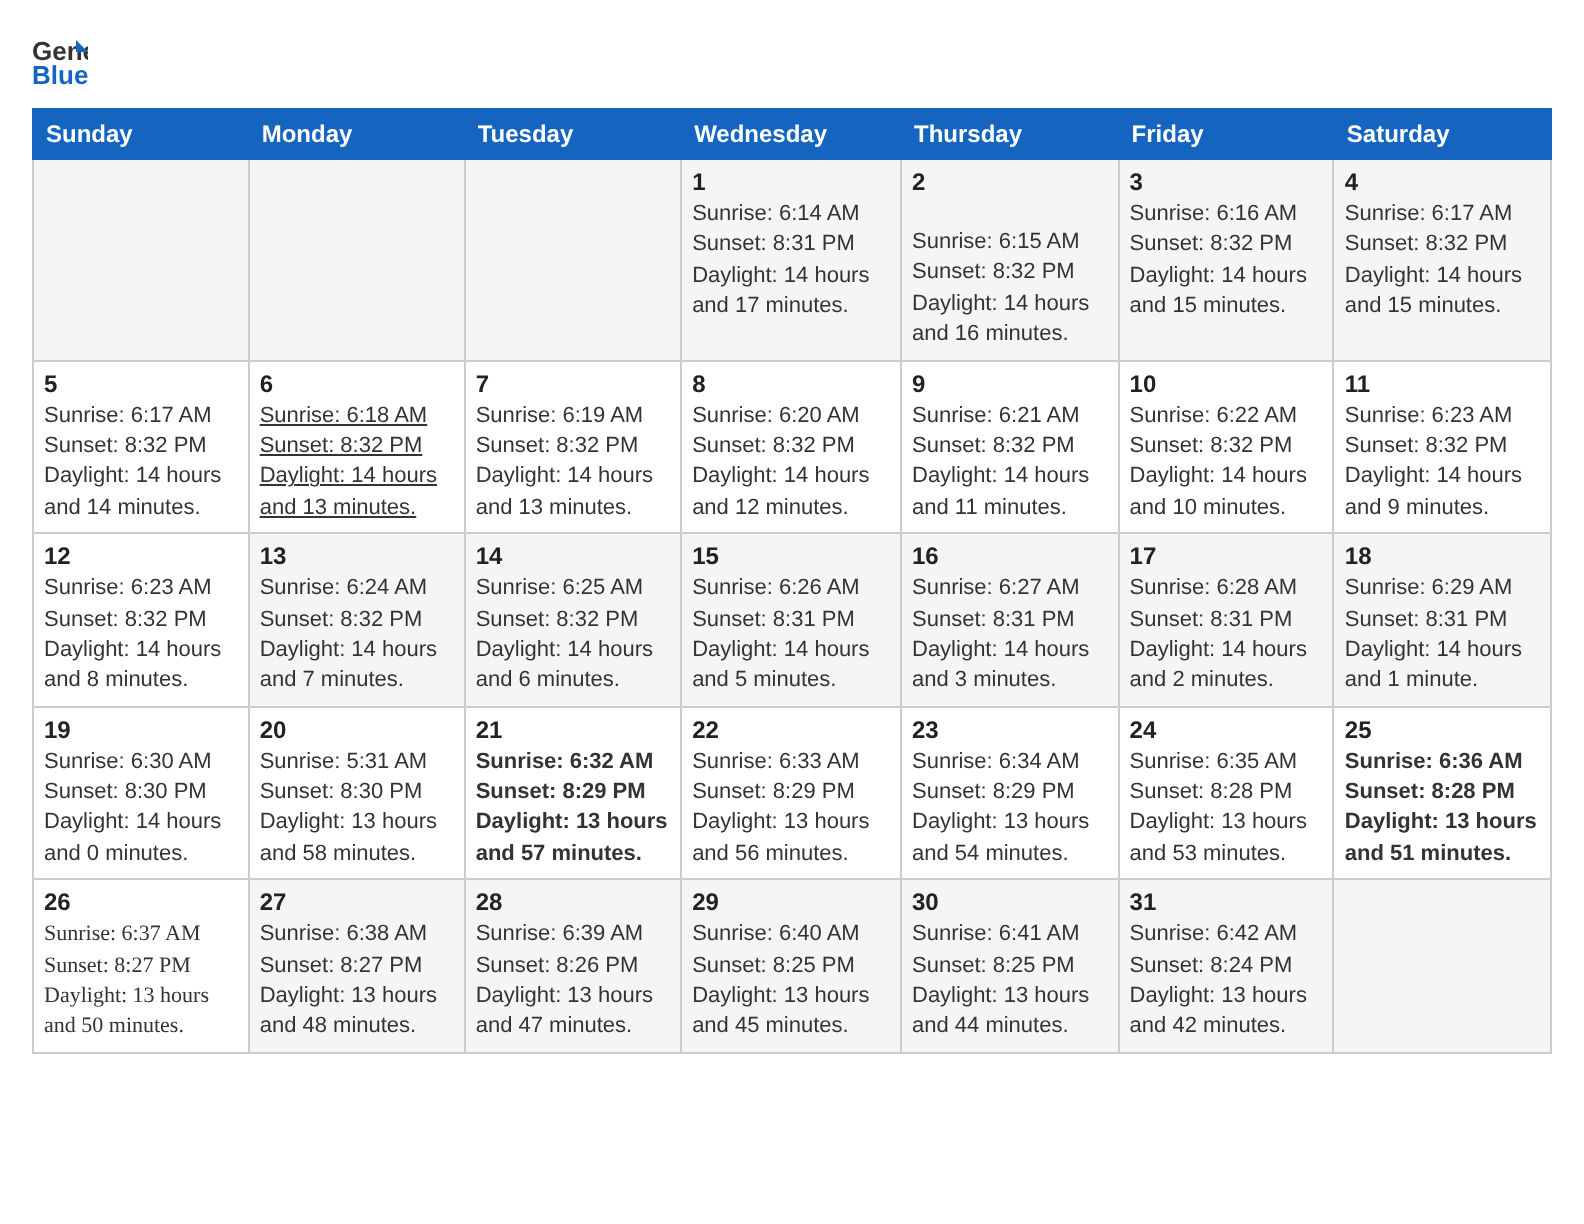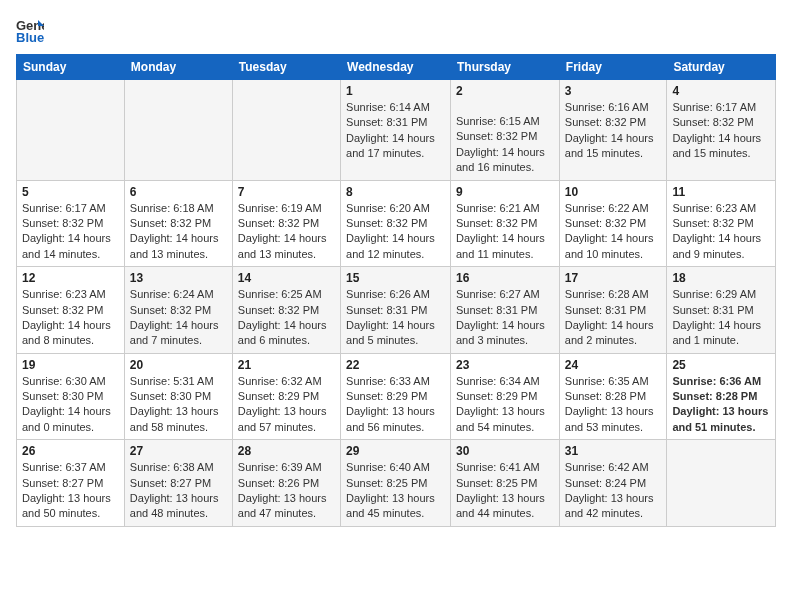--- a/index.html
+++ b/index.html
@@ -159,21 +159,21 @@
       <tr>
         <td>
           <div class="day-num">5</div>
           <div class="day-detail" style="white-space: pre-line;">Sunrise: 6:17 AM
 Sunset: 8:32 PM
 Daylight: 14 hours
 and 14 minutes.</div>
         </td>
         <td>
           <div class="day-num">6</div>
-          <div class="day-detail" style="white-space: pre-line;">Sunrise: 6:18 AM
+          <div class="day-detail" style="white-space: pre-line; text-decoration: underline;">Sunrise: 6:18 AM
 Sunset: 8:32 PM
 Daylight: 14 hours
 and 13 minutes.</div>
         </td>
         <td>
           <div class="day-num">7</div>
           <div class="day-detail" style="white-space: pre-line;">Sunrise: 6:19 AM
 Sunset: 8:32 PM
 Daylight: 14 hours
 and 13 minutes.</div>
@@ -268,21 +268,21 @@
         </td>
         <td>
           <div class="day-num">20</div>
           <div class="day-detail" style="white-space: pre-line;">Sunrise: 5:31 AM
 Sunset: 8:30 PM
 Daylight: 13 hours
 and 58 minutes.</div>
         </td>
         <td>
           <div class="day-num">21</div>
-          <div class="day-detail" style="white-space: pre-line;">Sunrise: 6:32 AM
+          <div class="day-detail" style="white-space: pre-line; font-weight: bold;">Sunrise: 6:32 AM
 Sunset: 8:29 PM
 Daylight: 13 hours
 and 57 minutes.</div>
         </td>
         <td>
           <div class="day-num">22</div>
           <div class="day-detail" style="white-space: pre-line;">Sunrise: 6:33 AM
 Sunset: 8:29 PM
 Daylight: 13 hours
 and 56 minutes.</div>
@@ -305,21 +305,21 @@
           <div class="day-num">25</div>
           <div class="day-detail" style="white-space: pre-line; font-weight: bold;">Sunrise: 6:36 AM
 Sunset: 8:28 PM
 Daylight: 13 hours
 and 51 minutes.</div>
         </td>
       </tr>
       <tr>
         <td>
           <div class="day-num">26</div>
-          <div class="day-detail" style="white-space: pre-line;">Sunrise: 6:37 AM
+          <div class="day-detail" style="white-space: pre-line; font-family: Liberation Serif, serif;">Sunrise: 6:37 AM
 Sunset: 8:27 PM
 Daylight: 13 hours
 and 50 minutes.</div>
         </td>
         <td>
           <div class="day-num">27</div>
           <div class="day-detail" style="white-space: pre-line;">Sunrise: 6:38 AM
 Sunset: 8:27 PM
 Daylight: 13 hours
 and 48 minutes.</div>

